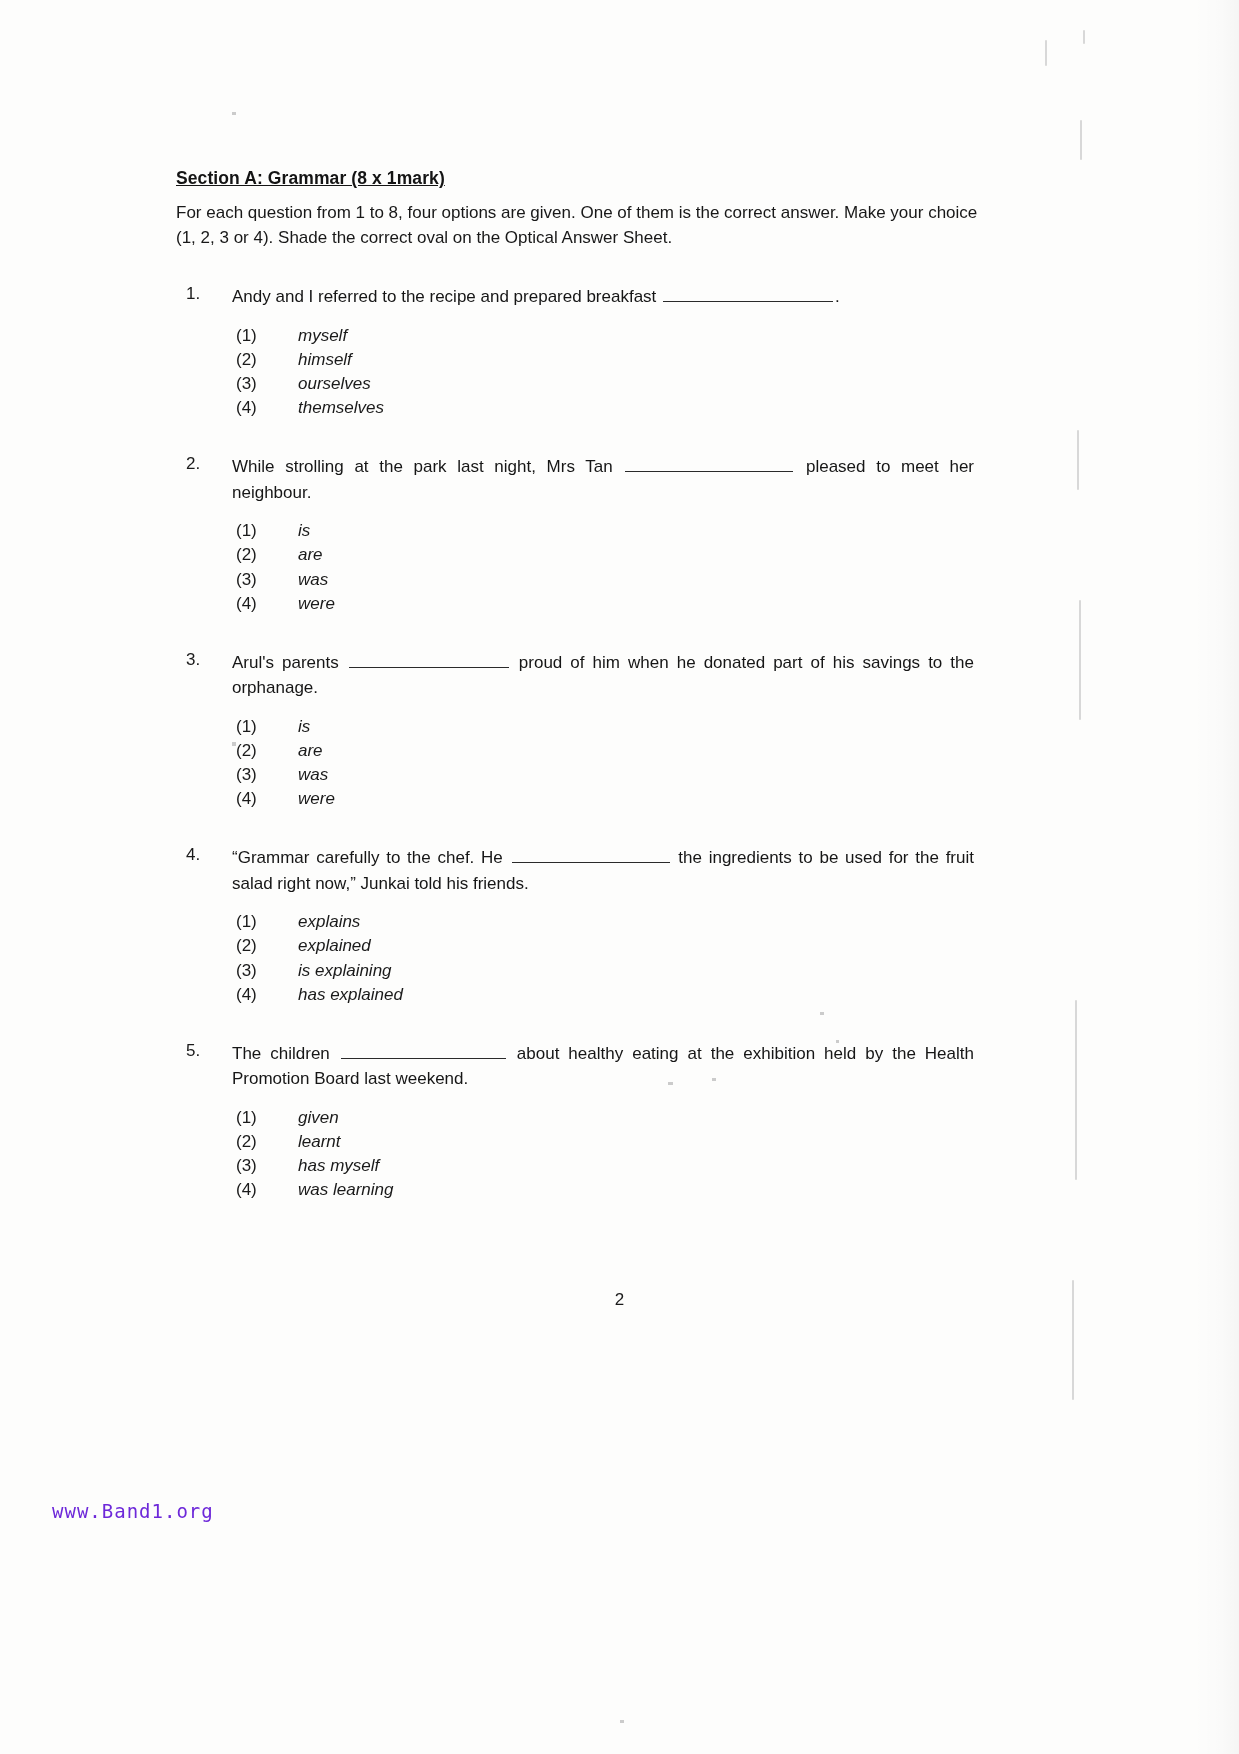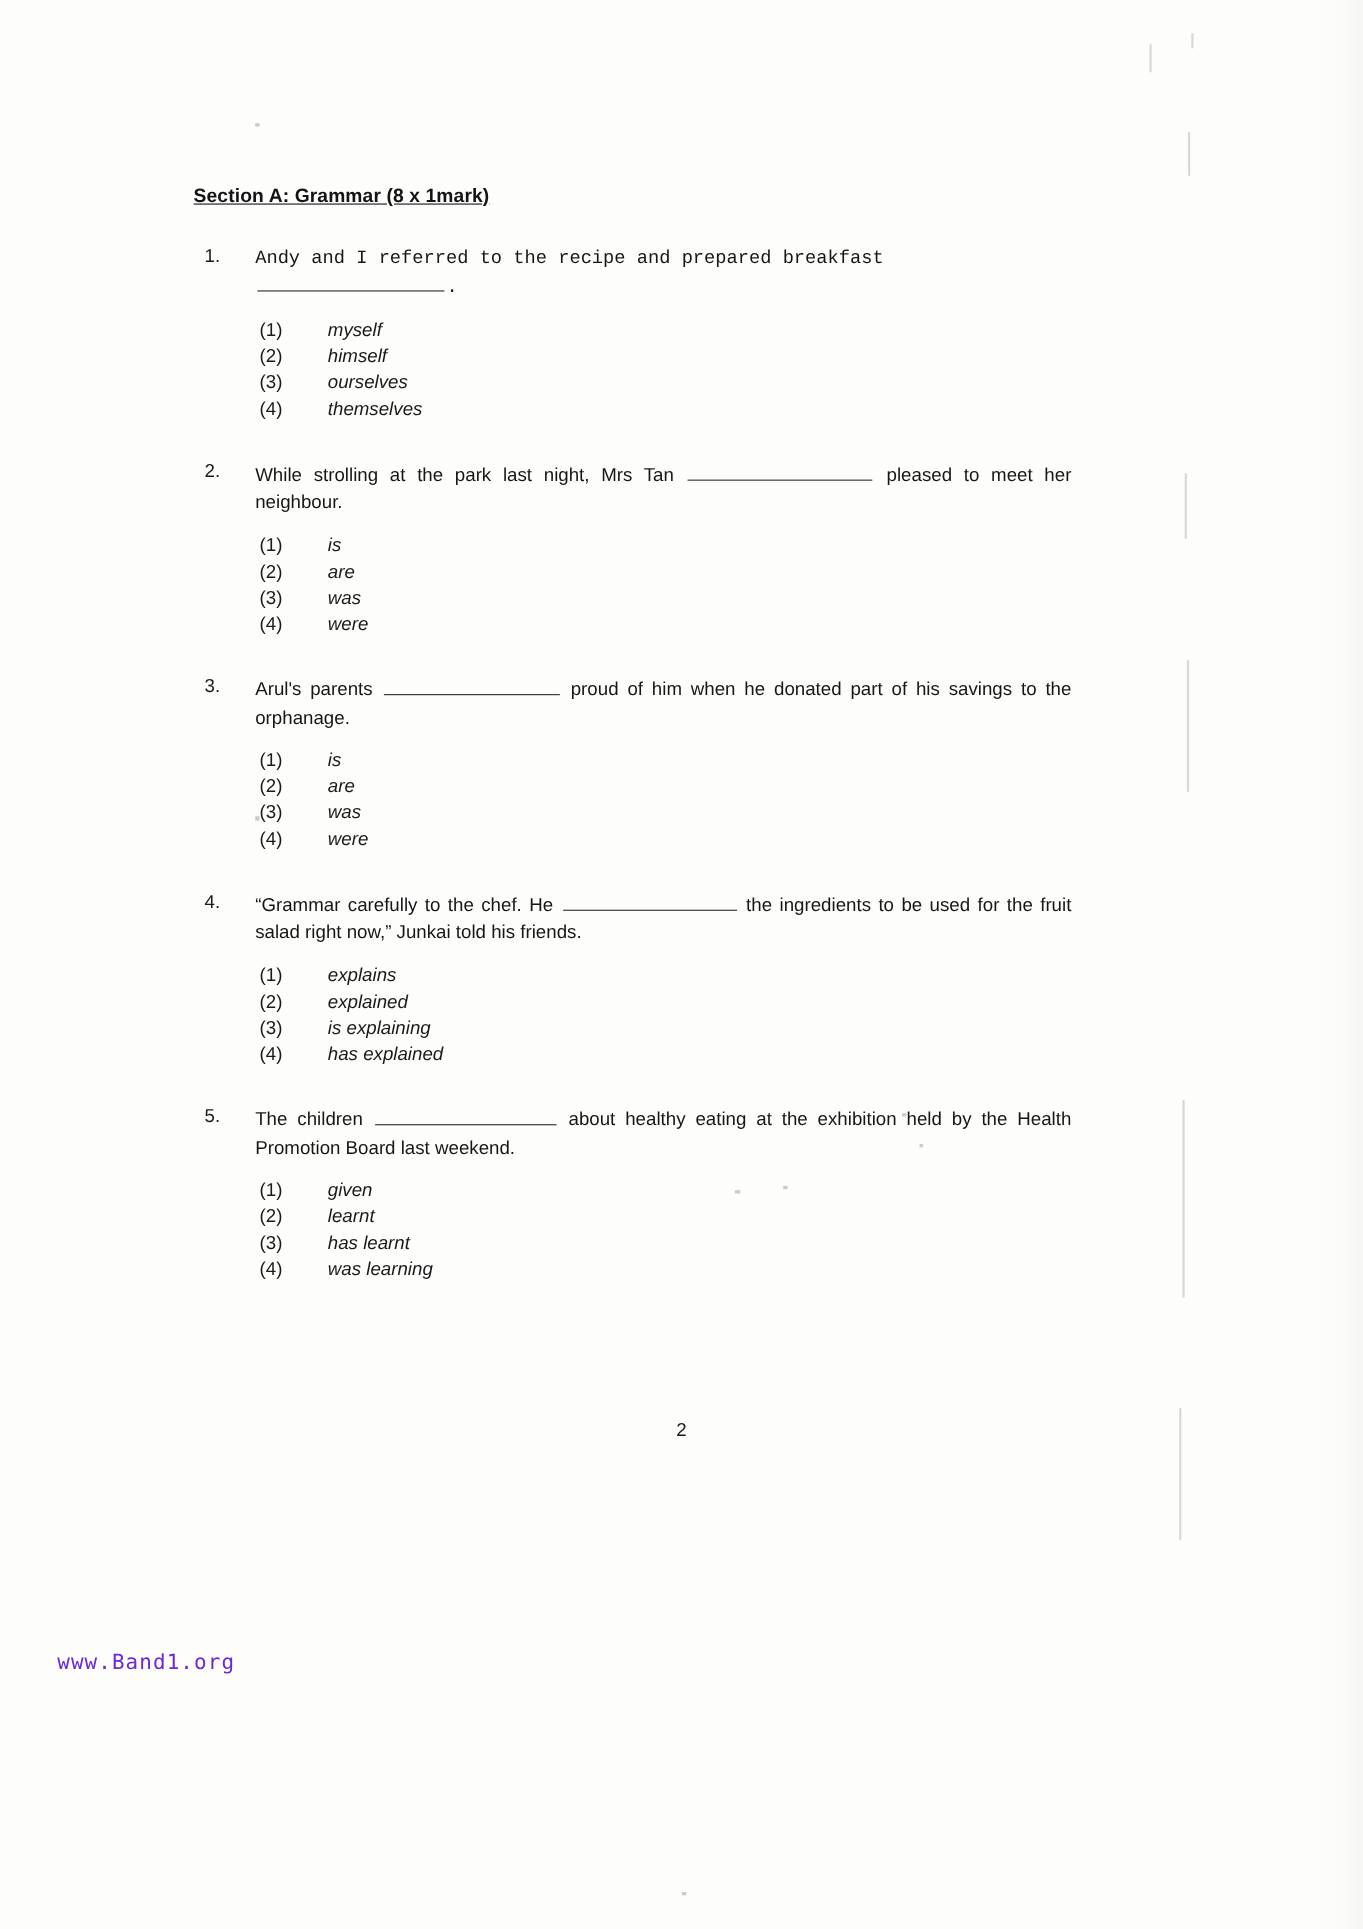--- a/index.html
+++ b/index.html
@@ -78,21 +78,21 @@
     padding-left: 10px;
     box-sizing: border-box;
   }
   .q-text {
     font-size: 17px;
     line-height: 1.5;
     width: 742px;
     text-align: justify;
     color: #161616;
   }
-  .q-text.nojust { text-align: left; font-family: Liberation Mono, monospace; }
+  .q-text.nojust { text-align: left; }
 
   .blank {
     display: inline-block;
     border-bottom: 1px solid #2a2a2a;
     height: 14px;
     vertical-align: baseline;
     margin: 0 2px;
   }
 
   .options {
@@ -155,20 +155,21 @@
   <div class="dust" style="left:820px; top:1012px; width:4px; height:3px;"></div>
   <div class="dust" style="left:668px; top:1082px; width:5px; height:3px;"></div>
   <div class="dust" style="left:712px; top:1078px; width:4px; height:3px;"></div>
   <div class="dust" style="left:836px; top:1040px; width:3px; height:3px;"></div>
   <div class="dust" style="left:620px; top:1720px; width:4px; height:3px;"></div>
 
   <div class="content">
 
     <h1 class="section-title">Section A: Grammar (8 x 1mark)</h1>
 
+    <p class="instructions">For each question from 1 to 8, four options are given. One of them is the correct answer. Make your choice (1, 2, 3 or 4).  Shade the correct oval on the Optical Answer Sheet.</p>
 
     <div class="question">
       <div class="q-row">
         <div class="q-num">1.</div>
         <div class="q-text nojust">
           <span>Andy and I referred to the recipe and prepared breakfast</span>
           <span class="blank" style="width:170px"></span><span>.</span>
         </div>
       </div>
       <div class="options">
@@ -291,21 +292,21 @@
         <div class="option">
           <span class="opt-label">(1)</span>
           <span class="opt-text">given</span>
         </div>
         <div class="option">
           <span class="opt-label">(2)</span>
           <span class="opt-text">learnt</span>
         </div>
         <div class="option">
           <span class="opt-label">(3)</span>
-          <span class="opt-text">has learnt</span>
+          <span class="opt-text">has myself</span>
         </div>
         <div class="option">
           <span class="opt-label">(4)</span>
           <span class="opt-text">was learning</span>
         </div>
       </div>
     </div>
 
   </div>
 

